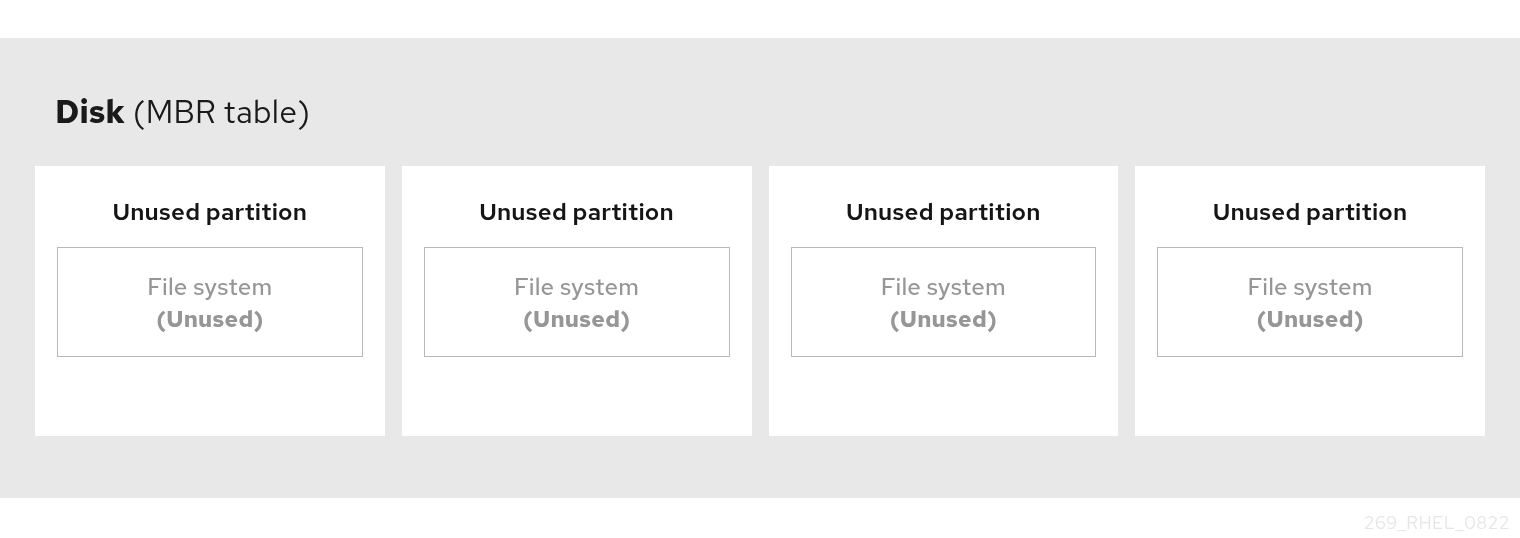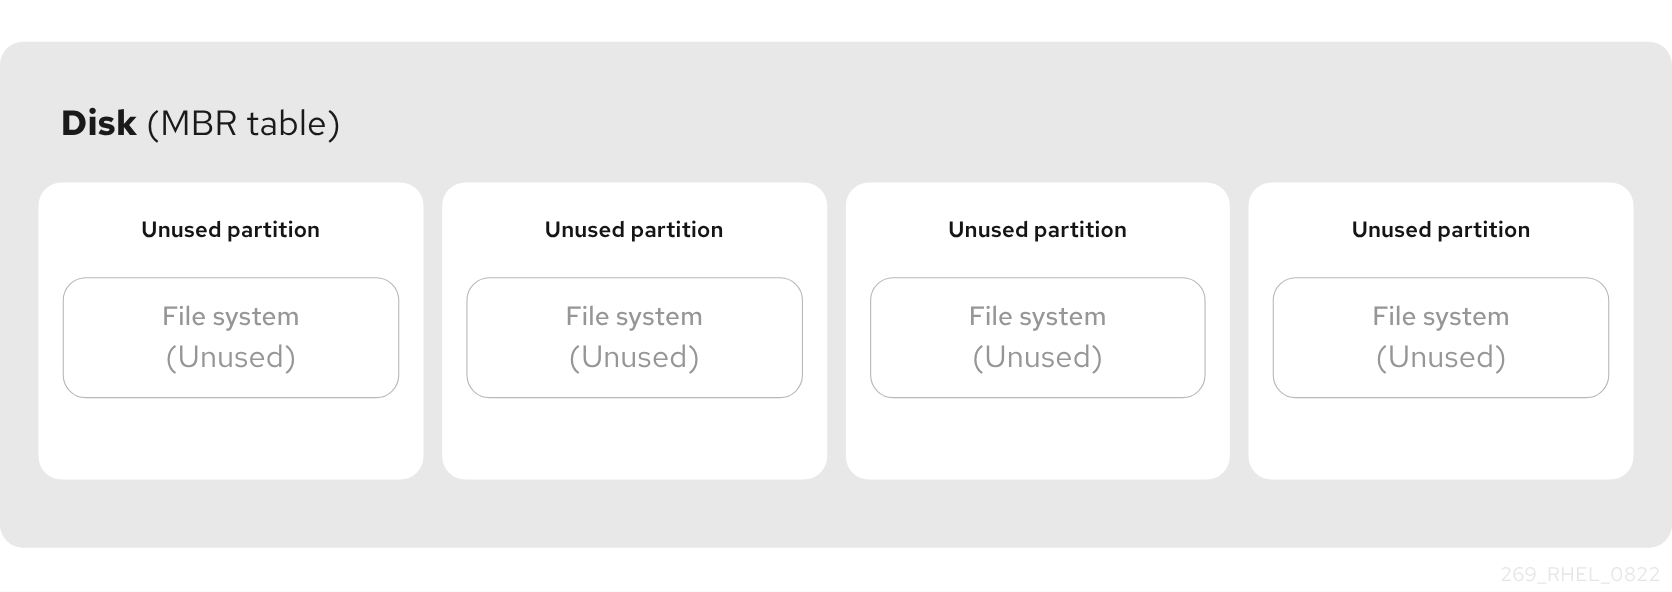--- a/index.html
+++ b/index.html
@@ -1,15 +1,15 @@
 <!DOCTYPE html>
 <html><head>
 <meta charset="utf-8">
 <style>
-  * { box-sizing: border-box; margin: 0; padding: 0; border-radius: 21px; }
+  * { box-sizing: border-box; margin: 0; padding: 0; }
   html, body { width: 1520px; height: 538px; }
   body {
     font-family: "Red Hat Text", "Helvetica Neue", Arial, sans-serif;
     background: #ffffff;
     color: #151515;
     position: relative;
   }
   .canvas {
     position: absolute;
     left: 0;
@@ -39,45 +39,45 @@
   .partition {
     flex: 1 1 0;
     background: #ffffff;
     height: 270px;
     padding: 30px 22px 22px 22px;
     display: flex;
     flex-direction: column;
     align-items: center;
   }
   .partition-title {
-    font-size: 20px;
+    font-size: 24px;
     font-weight: 600;
     color: #151515;
-    margin-bottom: 30px;
+    margin-bottom: 20px;
     letter-spacing: 0.2px;
   }
   .filesystem {
     width: 100%;
     border: 1px solid #b8b8b8;
     height: 110px;
     display: flex;
     flex-direction: column;
     align-items: center;
     justify-content: center;
     gap: 2px;
   }
   .fs-label {
     font-size: 24px;
     font-weight: 500;
     color: #969696;
     letter-spacing: 0.2px;
   }
   .fs-status {
-    font-size: 28px;
-    font-weight: 400;
+    font-size: 23px;
+    font-weight: 700;
     color: #969696;
     letter-spacing: 0.2px;
   }
   .watermark {
     position: absolute;
     right: 10px;
     bottom: 4px;
     font-size: 18px;
     color: #e6e6e6;
     letter-spacing: 0.5px;

